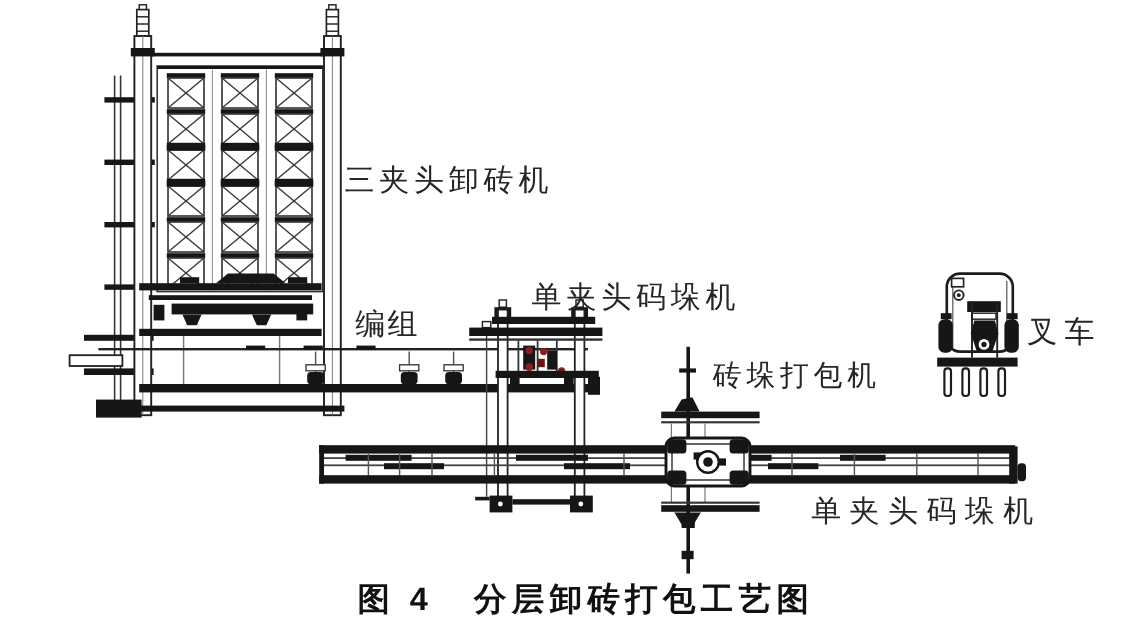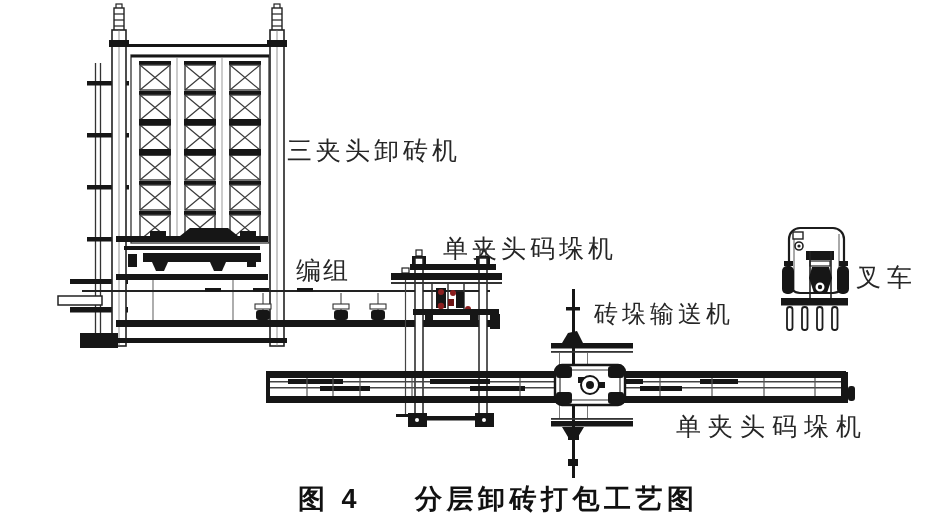--- a/index.html
+++ b/index.html
@@ -22,21 +22,21 @@
   .lbl-grouping {left:296px;top:258px;letter-spacing:2px;}
   .lbl-palletizer{left:443px;top:236px;letter-spacing:4px;}
   .lbl-packer   {left:594px;top:302px;font-size:24px;letter-spacing:4px;}
   .lbl-forklift {left:856px;top:265px;letter-spacing:6px;}
   .lbl-conveyor {left:676px;top:414px;letter-spacing:7px;}
   .caption{
     position:absolute;left:298px;top:486px;
     color:#111;font-size:27px;font-weight:bold;
     line-height:1;letter-spacing:4.5px;white-space:nowrap;
   }
-  .caption .cap-no{margin-right:54px;}
+  .caption .cap-no{margin-right:34px;}
 </style>
 </head>
 <body>
 
 <div class="stage">
 
 <svg width="950" height="523" viewBox="0 0 950 523">
   <defs>
     <g id="xcell">
       <rect x="0" y="0" width="32" height="4" fill="#161616"></rect>
@@ -275,21 +275,21 @@
       <rect x="802" y="307" width="5.5" height="23" rx="2.5" fill="#fff" stroke="#1c1c1c" stroke-width="1.8"></rect>
       <rect x="817" y="307" width="5.5" height="23" rx="2.5" fill="#fff" stroke="#1c1c1c" stroke-width="1.8"></rect>
       <rect x="832" y="307" width="5.5" height="23" rx="2.5" fill="#fff" stroke="#1c1c1c" stroke-width="1.8"></rect>
     </g>
   </g>
 </svg>
 
 <div class="lbl lbl-unloader">三夹头卸砖机</div>
 <div class="lbl lbl-grouping">编组</div>
 <div class="lbl lbl-palletizer">单夹头码垛机</div>
-<div class="lbl lbl-packer">砖垛输送机</div>
+<div class="lbl lbl-packer">砖垛打包机</div>
 <div class="lbl lbl-forklift">叉车</div>
 <div class="lbl lbl-conveyor">单夹头码垛机</div>
 
 <div class="caption">
   <span class="cap-no">图 4</span><span>分层卸砖打包工艺图</span>
 </div>
 
 </div>
 
 </body></html>

